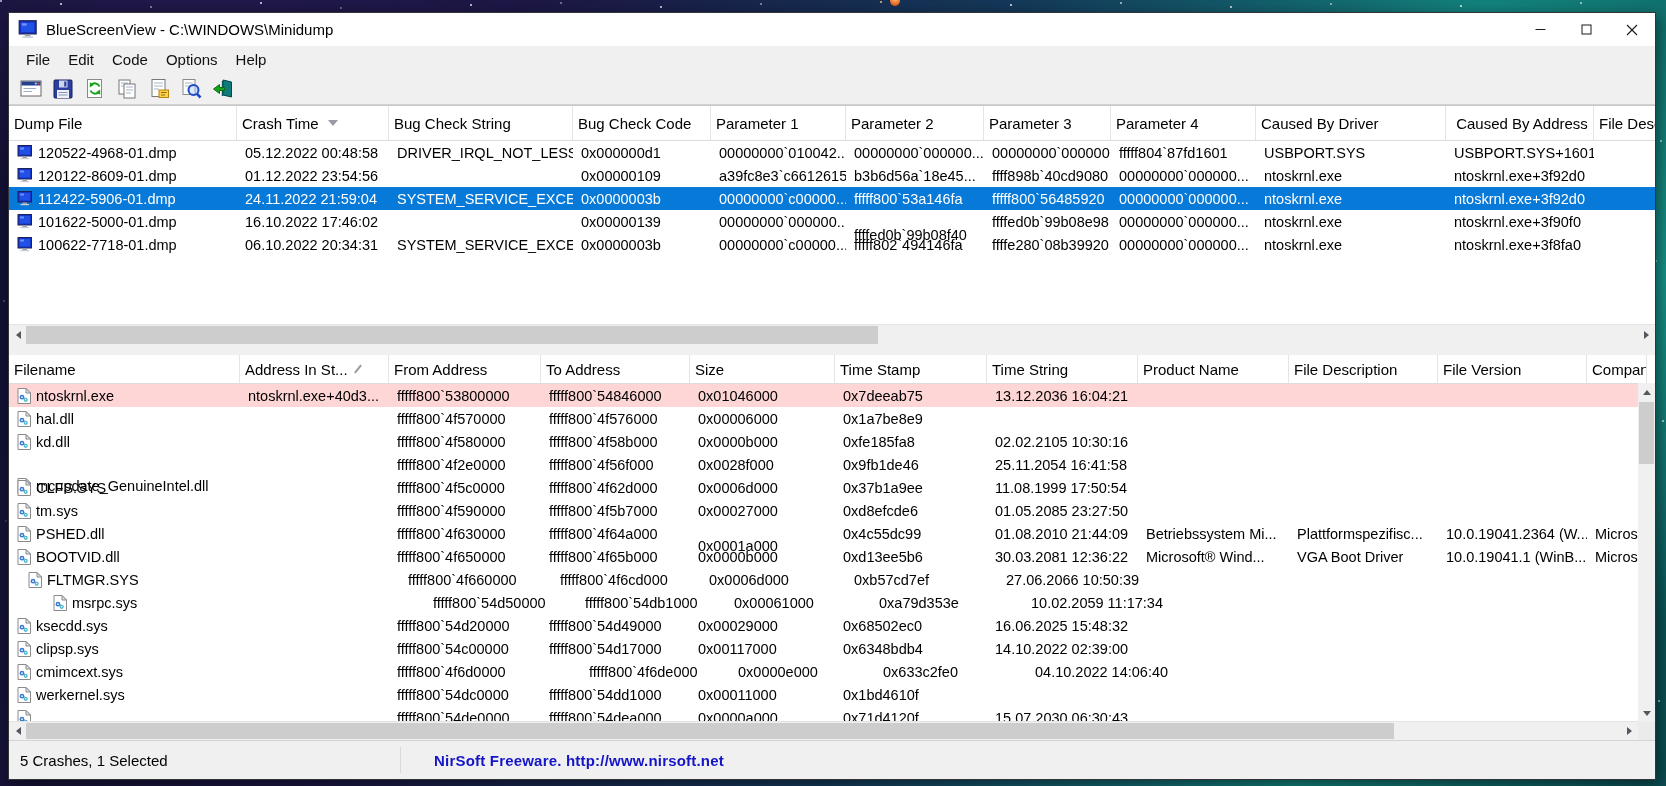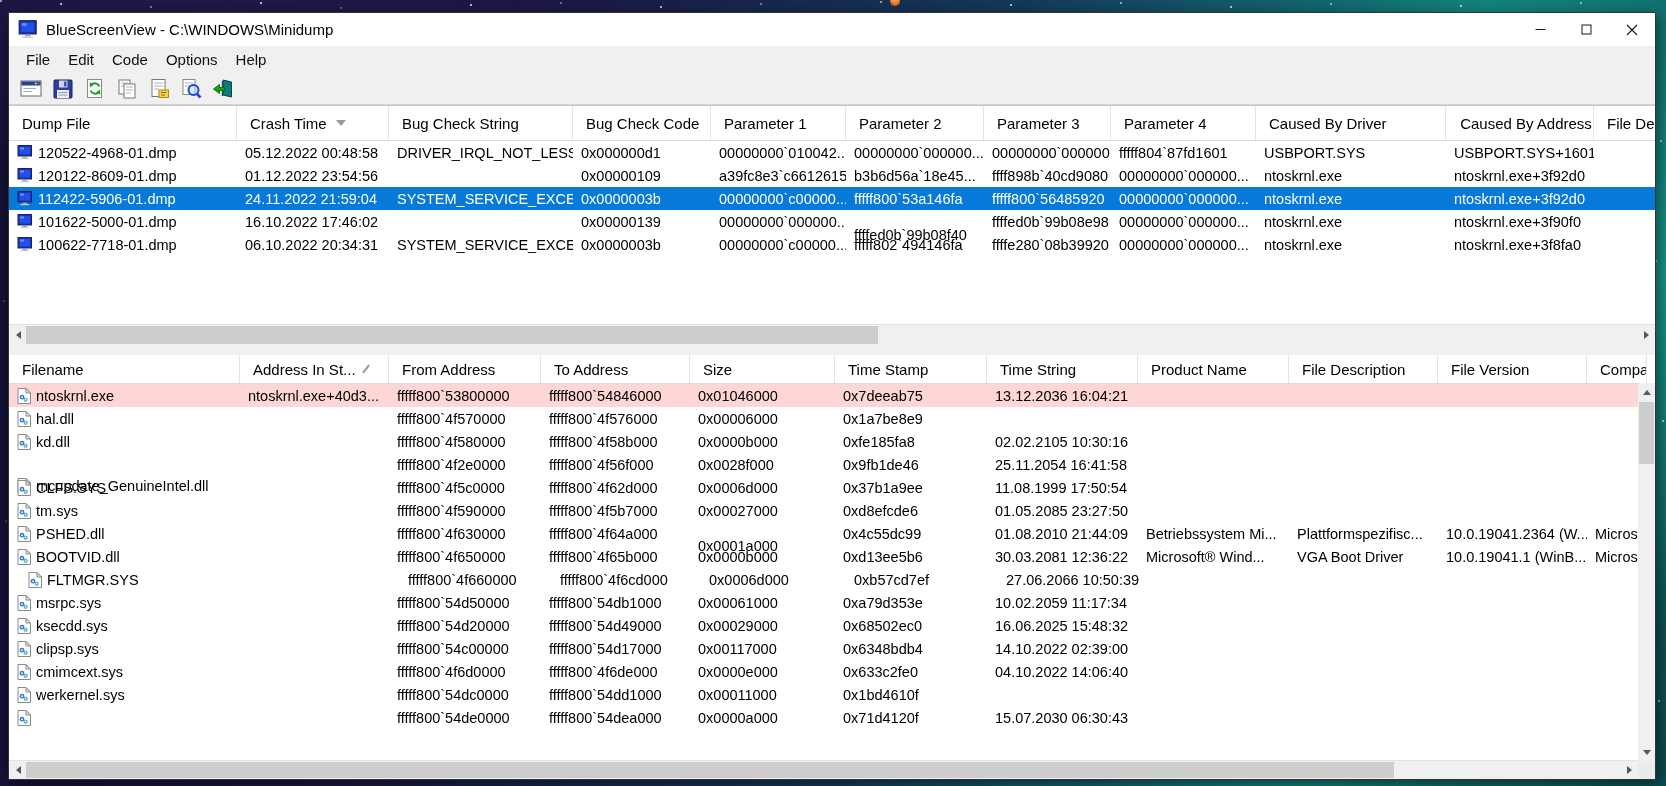--- a/index.html
+++ b/index.html
@@ -35,21 +35,21 @@
   .menubar{height:27px;flex:0 0 27px;background:#f0f0f0;display:flex;align-items:center;padding-left:8px;font-size:15px;}
   .menu-item{padding:3px 9px;color:#111;}
 
   .toolbar{height:31px;flex:0 0 31px;background:#f0f0f0;display:flex;align-items:center;gap:6px;
     padding-left:9px;border-bottom:1px solid #d2d2d2;}
   .tbtn{width:26px;height:26px;display:flex;align-items:center;justify-content:center;}
   .tbtn span{display:inline-flex;}
 
   
   .lv-head{display:flex;background:#ffffff;border-bottom:1px solid #dcdcdc;width:max-content;min-width:100%;}
-  .lv-hcell{flex:0 0 auto;box-sizing:border-box;display:flex;align-items:center;padding-left:13px;
+  .lv-hcell{flex:0 0 auto;box-sizing:border-box;display:flex;align-items:center;padding-left:5px;
     border-right:1px solid #e4e4e4;font-size:15px;color:#000;white-space:nowrap;overflow:hidden;}
   .sort{flex:0 0 auto;margin-left:9px;}
   .sort.desc{width:0;height:0;border:5px solid transparent;border-top:6px solid #9a9aa2;margin-top:5px;}
   .sort.asc{width:2px;height:10px;background:#9a9aa2;transform:rotate(38deg);}
   .lv-row{display:flex;height:23px;align-items:center;width:max-content;min-width:100%;background:#fff;}
   .lv-row.hot{background:#ffd6d6;}
   .lv-row.sel{background:#0779d8;color:#fff;}
   .lv-cell{flex:0 0 auto;box-sizing:border-box;display:flex;align-items:center;gap:5px;
     padding-left:8px;font-size:14.5px;white-space:nowrap;overflow:hidden;height:100%;}
   .rowicon{display:inline-flex;flex:0 0 auto;}
@@ -936,50 +936,95 @@
                 <span class="ctext"></span>
               </div>
               <div class="lv-cell" style="width: 149px;">
                 <span class="ctext"></span>
               </div>
               <div class="lv-cell" style="width: 60px;">
                 <span class="ctext"></span>
               </div>
             </div>
             <div class="lv-row">
+              <div class="lv-cell" style="width: 231px; margin-left: 36px;">
+                <span class="rowicon">
+                  <svg width="14" height="16" viewBox="0 0 14 16">
+                    <path d="M1 0.5 h8 l4.5 4.5 v10.5 h-12.5 z" fill="#fff" stroke="#8a8a8a"></path>
+                    <path d="M9 0.5 l4.5 4.5 h-4.5 z" fill="#dde7f0" stroke="#8a8a8a"></path>
+                    <circle cx="5" cy="9.2" r="2.4" fill="#3a7ad6"></circle>
+                    <circle cx="8.7" cy="11.8" r="2.1" fill="#49b8c8"></circle>
+                    <circle cx="5" cy="9.2" r="0.85" fill="#fff"></circle>
+                    <circle cx="8.7" cy="11.8" r="0.75" fill="#fff"></circle>
+                  </svg>
+                </span>
+                <span class="ctext">msrpc.sys</span>
+              </div>
+              <div class="lv-cell" style="width: 149px;">
+                <span class="ctext"></span>
+              </div>
+              <div class="lv-cell" style="width: 152px;">
+                <span class="ctext">fffff800`54d50000</span>
+              </div>
+              <div class="lv-cell" style="width: 149px;">
+                <span class="ctext">fffff800`54db1000</span>
+              </div>
+              <div class="lv-cell" style="width: 145px;">
+                <span class="ctext">0x00061000</span>
+              </div>
+              <div class="lv-cell" style="width: 152px;">
+                <span class="ctext">0xa79d353e</span>
+              </div>
+              <div class="lv-cell" style="width: 151px;">
+                <span class="ctext">10.02.2059 11:17:34</span>
+              </div>
+              <div class="lv-cell" style="width: 151px;">
+                <span class="ctext"></span>
+              </div>
+              <div class="lv-cell" style="width: 149px;">
+                <span class="ctext"></span>
+              </div>
+              <div class="lv-cell" style="width: 149px;">
+                <span class="ctext"></span>
+              </div>
+              <div class="lv-cell" style="width: 60px;">
+                <span class="ctext"></span>
+              </div>
+            </div>
+            <div class="lv-row">
               <div class="lv-cell" style="width: 231px;">
                 <span class="rowicon">
                   <svg width="14" height="16" viewBox="0 0 14 16">
                     <path d="M1 0.5 h8 l4.5 4.5 v10.5 h-12.5 z" fill="#fff" stroke="#8a8a8a"></path>
                     <path d="M9 0.5 l4.5 4.5 h-4.5 z" fill="#dde7f0" stroke="#8a8a8a"></path>
                     <circle cx="5" cy="9.2" r="2.4" fill="#3a7ad6"></circle>
                     <circle cx="8.7" cy="11.8" r="2.1" fill="#49b8c8"></circle>
                     <circle cx="5" cy="9.2" r="0.85" fill="#fff"></circle>
                     <circle cx="8.7" cy="11.8" r="0.75" fill="#fff"></circle>
                   </svg>
                 </span>
-                <span class="ctext">msrpc.sys</span>
-              </div>
-              <div class="lv-cell" style="width: 149px;">
-                <span class="ctext"></span>
-              </div>
-              <div class="lv-cell" style="width: 152px;">
-                <span class="ctext">fffff800`54d50000</span>
-              </div>
-              <div class="lv-cell" style="width: 149px;">
-                <span class="ctext">fffff800`54db1000</span>
-              </div>
-              <div class="lv-cell" style="width: 145px;">
-                <span class="ctext">0x00061000</span>
-              </div>
-              <div class="lv-cell" style="width: 152px;">
-                <span class="ctext">0xa79d353e</span>
-              </div>
-              <div class="lv-cell" style="width: 151px;">
-                <span class="ctext">10.02.2059 11:17:34</span>
+                <span class="ctext">ksecdd.sys</span>
+              </div>
+              <div class="lv-cell" style="width: 149px;">
+                <span class="ctext"></span>
+              </div>
+              <div class="lv-cell" style="width: 152px;">
+                <span class="ctext">fffff800`54d20000</span>
+              </div>
+              <div class="lv-cell" style="width: 149px;">
+                <span class="ctext">fffff800`54d49000</span>
+              </div>
+              <div class="lv-cell" style="width: 145px;">
+                <span class="ctext">0x00029000</span>
+              </div>
+              <div class="lv-cell" style="width: 152px;">
+                <span class="ctext">0x68502ec0</span>
+              </div>
+              <div class="lv-cell" style="width: 151px;">
+                <span class="ctext">16.06.2025 15:48:32</span>
               </div>
               <div class="lv-cell" style="width: 151px;">
                 <span class="ctext"></span>
               </div>
               <div class="lv-cell" style="width: 149px;">
                 <span class="ctext"></span>
               </div>
               <div class="lv-cell" style="width: 149px;">
                 <span class="ctext"></span>
               </div>
@@ -992,39 +1037,39 @@
                 <span class="rowicon">
                   <svg width="14" height="16" viewBox="0 0 14 16">
                     <path d="M1 0.5 h8 l4.5 4.5 v10.5 h-12.5 z" fill="#fff" stroke="#8a8a8a"></path>
                     <path d="M9 0.5 l4.5 4.5 h-4.5 z" fill="#dde7f0" stroke="#8a8a8a"></path>
                     <circle cx="5" cy="9.2" r="2.4" fill="#3a7ad6"></circle>
                     <circle cx="8.7" cy="11.8" r="2.1" fill="#49b8c8"></circle>
                     <circle cx="5" cy="9.2" r="0.85" fill="#fff"></circle>
                     <circle cx="8.7" cy="11.8" r="0.75" fill="#fff"></circle>
                   </svg>
                 </span>
-                <span class="ctext">ksecdd.sys</span>
-              </div>
-              <div class="lv-cell" style="width: 149px;">
-                <span class="ctext"></span>
-              </div>
-              <div class="lv-cell" style="width: 152px;">
-                <span class="ctext">fffff800`54d20000</span>
-              </div>
-              <div class="lv-cell" style="width: 149px;">
-                <span class="ctext">fffff800`54d49000</span>
-              </div>
-              <div class="lv-cell" style="width: 145px;">
-                <span class="ctext">0x00029000</span>
-              </div>
-              <div class="lv-cell" style="width: 152px;">
-                <span class="ctext">0x68502ec0</span>
-              </div>
-              <div class="lv-cell" style="width: 151px;">
-                <span class="ctext">16.06.2025 15:48:32</span>
+                <span class="ctext">clipsp.sys</span>
+              </div>
+              <div class="lv-cell" style="width: 149px;">
+                <span class="ctext"></span>
+              </div>
+              <div class="lv-cell" style="width: 152px;">
+                <span class="ctext">fffff800`54c00000</span>
+              </div>
+              <div class="lv-cell" style="width: 149px;">
+                <span class="ctext">fffff800`54d17000</span>
+              </div>
+              <div class="lv-cell" style="width: 145px;">
+                <span class="ctext">0x00117000</span>
+              </div>
+              <div class="lv-cell" style="width: 152px;">
+                <span class="ctext">0x6348bdb4</span>
+              </div>
+              <div class="lv-cell" style="width: 151px;">
+                <span class="ctext">14.10.2022 02:39:00</span>
               </div>
               <div class="lv-cell" style="width: 151px;">
                 <span class="ctext"></span>
               </div>
               <div class="lv-cell" style="width: 149px;">
                 <span class="ctext"></span>
               </div>
               <div class="lv-cell" style="width: 149px;">
                 <span class="ctext"></span>
               </div>
@@ -1037,74 +1082,29 @@
                 <span class="rowicon">
                   <svg width="14" height="16" viewBox="0 0 14 16">
                     <path d="M1 0.5 h8 l4.5 4.5 v10.5 h-12.5 z" fill="#fff" stroke="#8a8a8a"></path>
                     <path d="M9 0.5 l4.5 4.5 h-4.5 z" fill="#dde7f0" stroke="#8a8a8a"></path>
                     <circle cx="5" cy="9.2" r="2.4" fill="#3a7ad6"></circle>
                     <circle cx="8.7" cy="11.8" r="2.1" fill="#49b8c8"></circle>
                     <circle cx="5" cy="9.2" r="0.85" fill="#fff"></circle>
                     <circle cx="8.7" cy="11.8" r="0.75" fill="#fff"></circle>
                   </svg>
                 </span>
-                <span class="ctext">clipsp.sys</span>
-              </div>
-              <div class="lv-cell" style="width: 149px;">
-                <span class="ctext"></span>
-              </div>
-              <div class="lv-cell" style="width: 152px;">
-                <span class="ctext">fffff800`54c00000</span>
-              </div>
-              <div class="lv-cell" style="width: 149px;">
-                <span class="ctext">fffff800`54d17000</span>
-              </div>
-              <div class="lv-cell" style="width: 145px;">
-                <span class="ctext">0x00117000</span>
-              </div>
-              <div class="lv-cell" style="width: 152px;">
-                <span class="ctext">0x6348bdb4</span>
-              </div>
-              <div class="lv-cell" style="width: 151px;">
-                <span class="ctext">14.10.2022 02:39:00</span>
-              </div>
-              <div class="lv-cell" style="width: 151px;">
-                <span class="ctext"></span>
-              </div>
-              <div class="lv-cell" style="width: 149px;">
-                <span class="ctext"></span>
-              </div>
-              <div class="lv-cell" style="width: 149px;">
-                <span class="ctext"></span>
-              </div>
-              <div class="lv-cell" style="width: 60px;">
-                <span class="ctext"></span>
-              </div>
-            </div>
-            <div class="lv-row">
-              <div class="lv-cell" style="width: 231px;">
-                <span class="rowicon">
-                  <svg width="14" height="16" viewBox="0 0 14 16">
-                    <path d="M1 0.5 h8 l4.5 4.5 v10.5 h-12.5 z" fill="#fff" stroke="#8a8a8a"></path>
-                    <path d="M9 0.5 l4.5 4.5 h-4.5 z" fill="#dde7f0" stroke="#8a8a8a"></path>
-                    <circle cx="5" cy="9.2" r="2.4" fill="#3a7ad6"></circle>
-                    <circle cx="8.7" cy="11.8" r="2.1" fill="#49b8c8"></circle>
-                    <circle cx="5" cy="9.2" r="0.85" fill="#fff"></circle>
-                    <circle cx="8.7" cy="11.8" r="0.75" fill="#fff"></circle>
-                  </svg>
-                </span>
                 <span class="ctext">cmimcext.sys</span>
               </div>
               <div class="lv-cell" style="width: 149px;">
                 <span class="ctext"></span>
               </div>
               <div class="lv-cell" style="width: 152px;">
                 <span class="ctext">fffff800`4f6d0000</span>
               </div>
-              <div class="lv-cell" style="width: 149px;">
+              <div class="lv-cell" style="width: 149px; margin-left: 40px;">
                 <span class="ctext">fffff800`4f6de000</span>
               </div>
               <div class="lv-cell" style="width: 145px;">
                 <span class="ctext">0x0000e000</span>
               </div>
               <div class="lv-cell" style="width: 152px;">
                 <span class="ctext">0x633c2fe0</span>
               </div>
               <div class="lv-cell" style="width: 151px;">
                 <span class="ctext">04.10.2022 14:06:40</span>
@@ -1228,15 +1228,23 @@
             <div class="tri l"></div>
           </div>
         <div class="h-thumb"></div>
         <div class="sb-btn right">
             <div class="tri r"></div>
           </div>
       </div>
       <div class="corner"></div>
     </div>
 
+    <div class="statusbar">
+      <div class="sb-panel first">
+        <span>5 Crashes, 1 Selected</span>
+      </div>
+      <div class="sb-panel second">
+        <span class="nirsoft">NirSoft Freeware.  http://www.nirsoft.net</span>
+      </div>
+    </div>
 
   </div>
 </div>
 
 </body></html>

